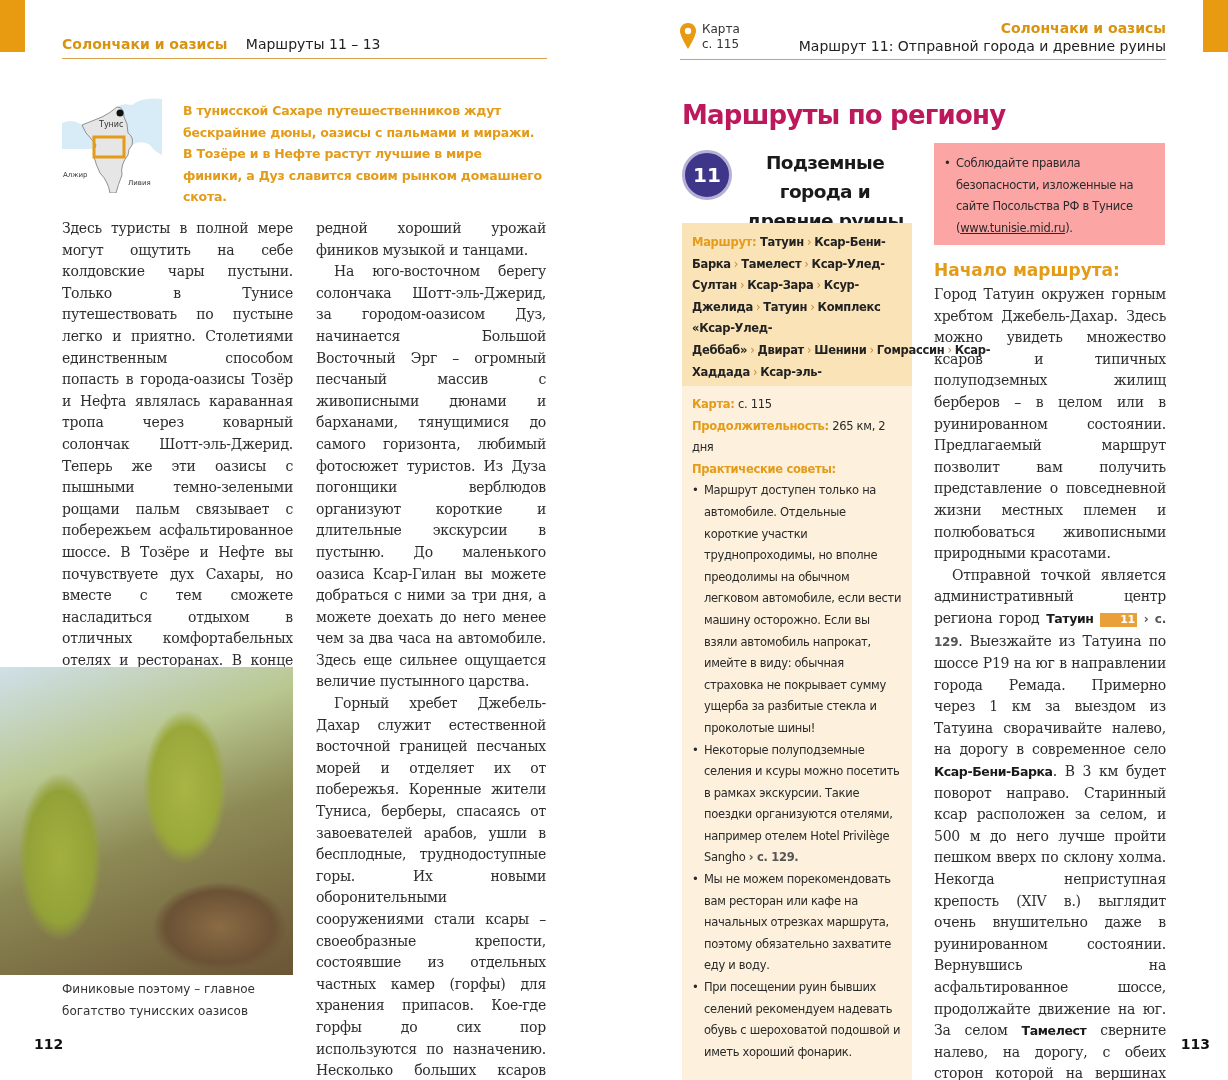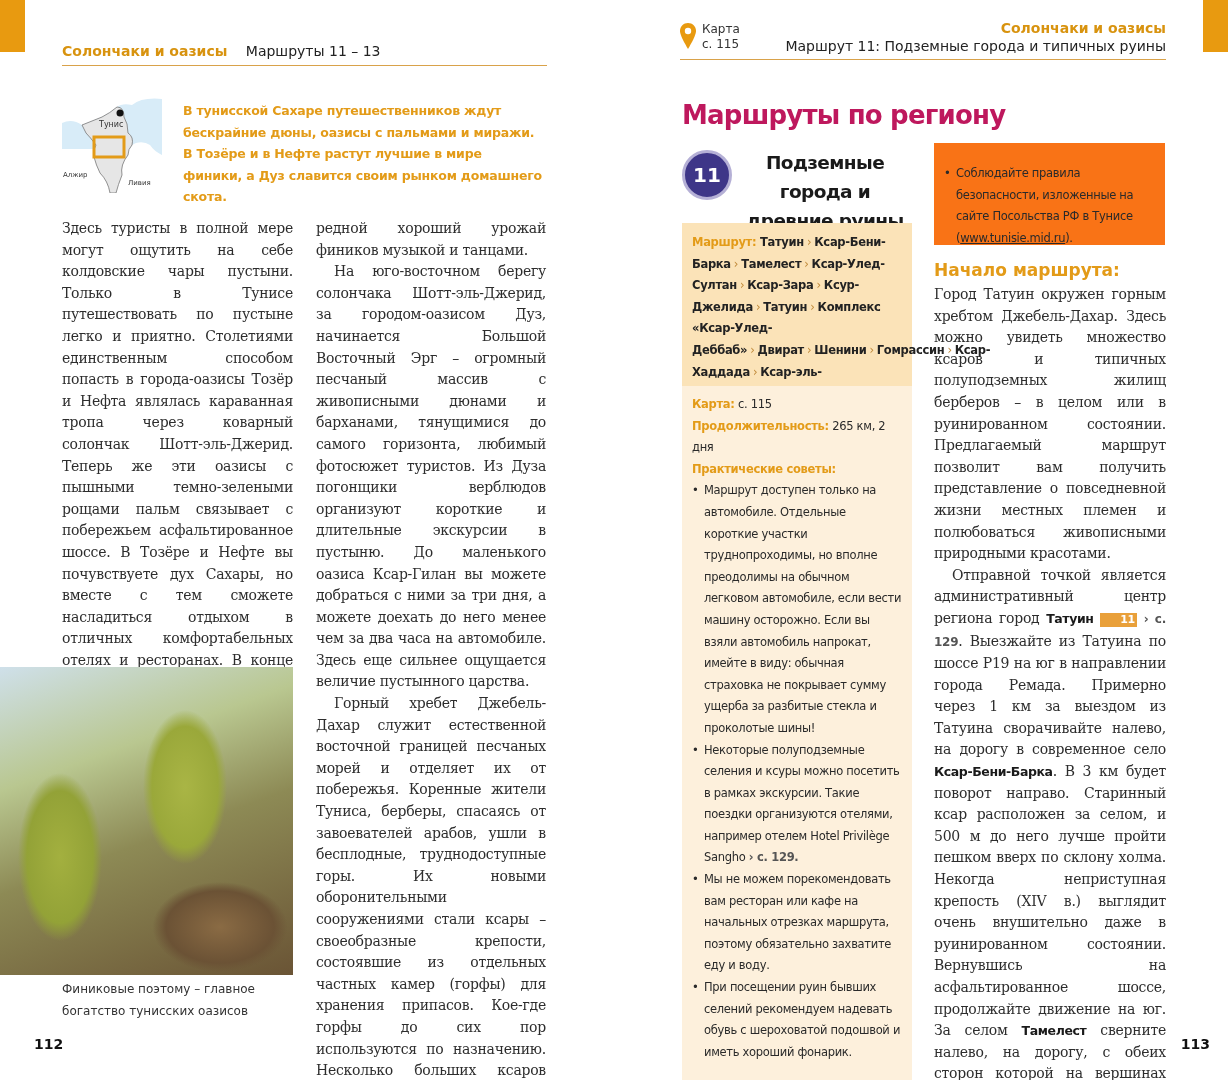--- a/index.html
+++ b/index.html
@@ -4,21 +4,21 @@
 <style>
   * { box-sizing: border-box; margin: 0; padding: 0; }
   html, body { width: 1228px; height: 1080px; background: #ffffff; overflow: hidden; }
   body { position: relative; font-family: "DejaVu Serif", serif; color: #2a2a2a; }
 
   .tab { position: absolute; top: 0; width: 25px; height: 52px; background: #e89a10; }
   .tab.left { left: 0; }
   .tab.right { right: 0; }
 
   
-  .hdr-left { position: absolute; left: 62px; top: 43px; width: 485px; border-bottom: 1.5px solid #d9a24a; padding-bottom: 6px; font-family: "DejaVu Sans", sans-serif; font-size: 14px; }
+  .hdr-left { position: absolute; left: 62px; top: 36px; width: 485px; border-bottom: 1.5px solid #d9a24a; padding-bottom: 6px; font-family: "DejaVu Sans", sans-serif; font-size: 14px; }
   .hdr-left .section { color: #d8930f; font-weight: bold; margin-right: 14px; }
   .hdr-left .routes { color: #222; }
 
   .hdr-right { position: absolute; left: 680px; top: 20px; width: 486px; border-bottom: 1.5px solid #d9a24a; height: 40px; font-family: "DejaVu Sans", sans-serif; }
   .hdr-right .pin { position: absolute; left: 0; top: 3px; width: 16px; height: 26px; }
   .hdr-right .map-ref { position: absolute; left: 22px; top: 2px; font-size: 12px; line-height: 15px; color: #333; }
   .hdr-right .section { position: absolute; right: 0; top: 0; font-size: 14px; color: #d8930f; font-weight: bold; }
   .hdr-right .sub { position: absolute; right: 0; top: 18px; font-size: 14px; color: #222; }
 
   
@@ -53,21 +53,21 @@
   .route-box .lbl { color: #e39b18; }
   .route-box .sep { color: #c08a3a; font-weight: normal; margin: 0 3px; }
 
   .info-box { position: absolute; left: 682px; top: 386px; width: 230px; height: 713px; background: #fdf0dc; padding: 8px 10px; font-family: "DejaVu Sans", sans-serif; font-size: 11.5px; line-height: 21.6px; color: #2a2a2a; letter-spacing: -0.3px; }
   .info-box .lbl { color: #e39b18; font-weight: bold; }
   .info-box ul { list-style: none; margin-top: 0; }
   .info-box li { position: relative; padding-left: 12px; }
   .info-box li::before { content: "•"; position: absolute; left: 0; top: 0; }
   .info-box .ref { font-weight: bold; color: #555; }
 
-  .tip-box { position: absolute; left: 934px; top: 143px; width: 231px; height: 102px; background: #f97316; padding: 20px 10px; font-family: "DejaVu Sans", sans-serif; font-size: 11.5px; line-height: 21.6px; color: #2a2a2a; letter-spacing: -0.3px; }
+  .tip-box { position: absolute; left: 934px; top: 143px; width: 231px; height: 102px; background: #fca5a5; padding: 10px 10px; font-family: "DejaVu Sans", sans-serif; font-size: 11.5px; line-height: 21.6px; color: #2a2a2a; letter-spacing: -0.3px; }
   .tip-box .li { position: relative; padding-left: 12px; }
   .tip-box .li::before { content: "•"; position: absolute; left: 0; }
   .tip-box a { color: #2a2a2a; text-decoration: underline; }
 
   .start-title { position: absolute; left: 934px; top: 260px; font-family: "DejaVu Sans", sans-serif; font-weight: bold; font-size: 17px; color: #e39b18; }
   .col-r { left: 934px; top: 284px; width: 232px; }
   .col-r b { font-family: "DejaVu Sans", sans-serif; font-size: 12.5px; font-weight: bold; color: #1a1a1a; letter-spacing: -0.4px; }
   .num-tag { display: inline-block; background: #e9a03a; color: #fff; font-family: "DejaVu Sans", sans-serif; font-weight: bold; font-size: 11px; line-height: 14px; padding: 0 2px; }
   .pref { font-family: "DejaVu Sans", sans-serif; font-weight: bold; font-size: 12px; color: #555; }
 </style>
@@ -112,21 +112,21 @@
 <div class="hdr-right">
   <svg class="pin" viewBox="0 0 16 26">
     <path d="M8 0 C3.5 0 0 3.5 0 8 C0 13 8 26 8 26 C8 26 16 13 16 8 C16 3.5 12.5 0 8 0 Z" fill="#e89a10"></path>
     <circle cx="8" cy="8" r="3.2" fill="#fff"></circle>
   </svg>
   <div class="map-ref">
     <div>Карта</div>
     <div>с. 115</div>
   </div>
   <div class="section">Солончаки и оазисы</div>
-  <div class="sub">Маршрут 11: Подземные города и типичных руины</div>
+  <div class="sub">Маршрут 11: Отправной города и древние руины</div>
 </div>
 
 <div class="region-title">Маршруты по региону</div>
 <div class="route-badge">11</div>
 <div class="route-title">Подземные города и древние руины</div>
 
 <div class="route-box">
   <span class="lbl">Маршрут:</span>
   <span id="stops"><span>Татуин</span><span class="sep">›</span><span>Ксар-Бени-Барка</span><span class="sep">›</span><span>Тамелест</span><span class="sep">›</span><span>Ксар-Улед-Султан</span><span class="sep">›</span><span>Ксар-Зара</span><span class="sep">›</span><span>Ксур-Джелида</span><span class="sep">›</span><span>Татуин</span><span class="sep">›</span><span>Комплекс «Ксар-Улед-Деббаб»</span><span class="sep">›</span><span>Двират</span><span class="sep">›</span><span>Шенини</span><span class="sep">›</span><span>Гомрассин</span><span class="sep">›</span><span>Ксар-Хаддада</span><span class="sep">›</span><span>Ксар-эль-Аллуф</span><span class="sep">›</span><span>Меденин</span><span class="sep">›</span><span>Татуин</span></span>
 </div>

